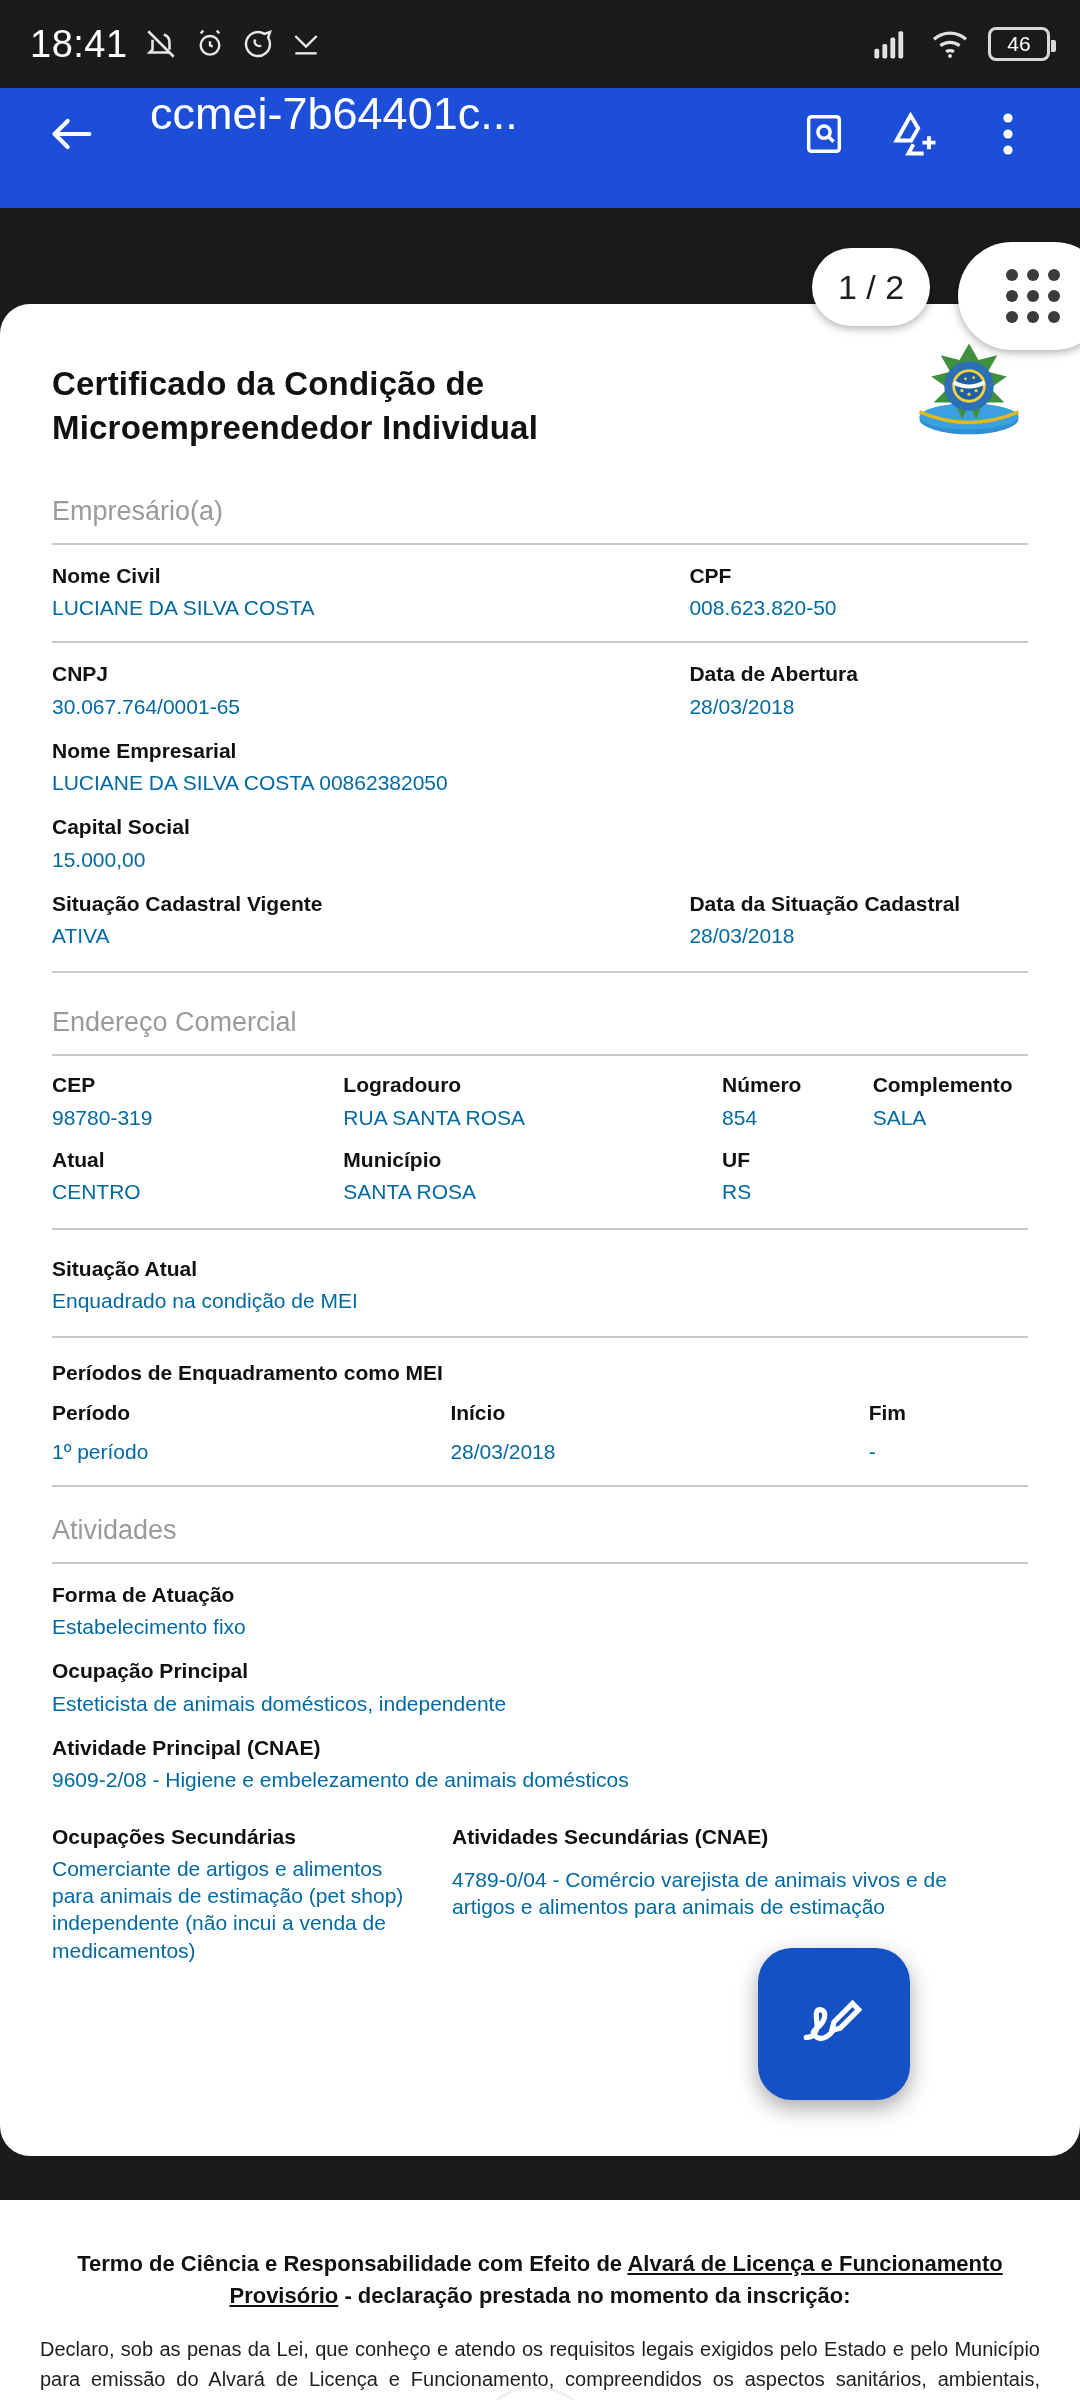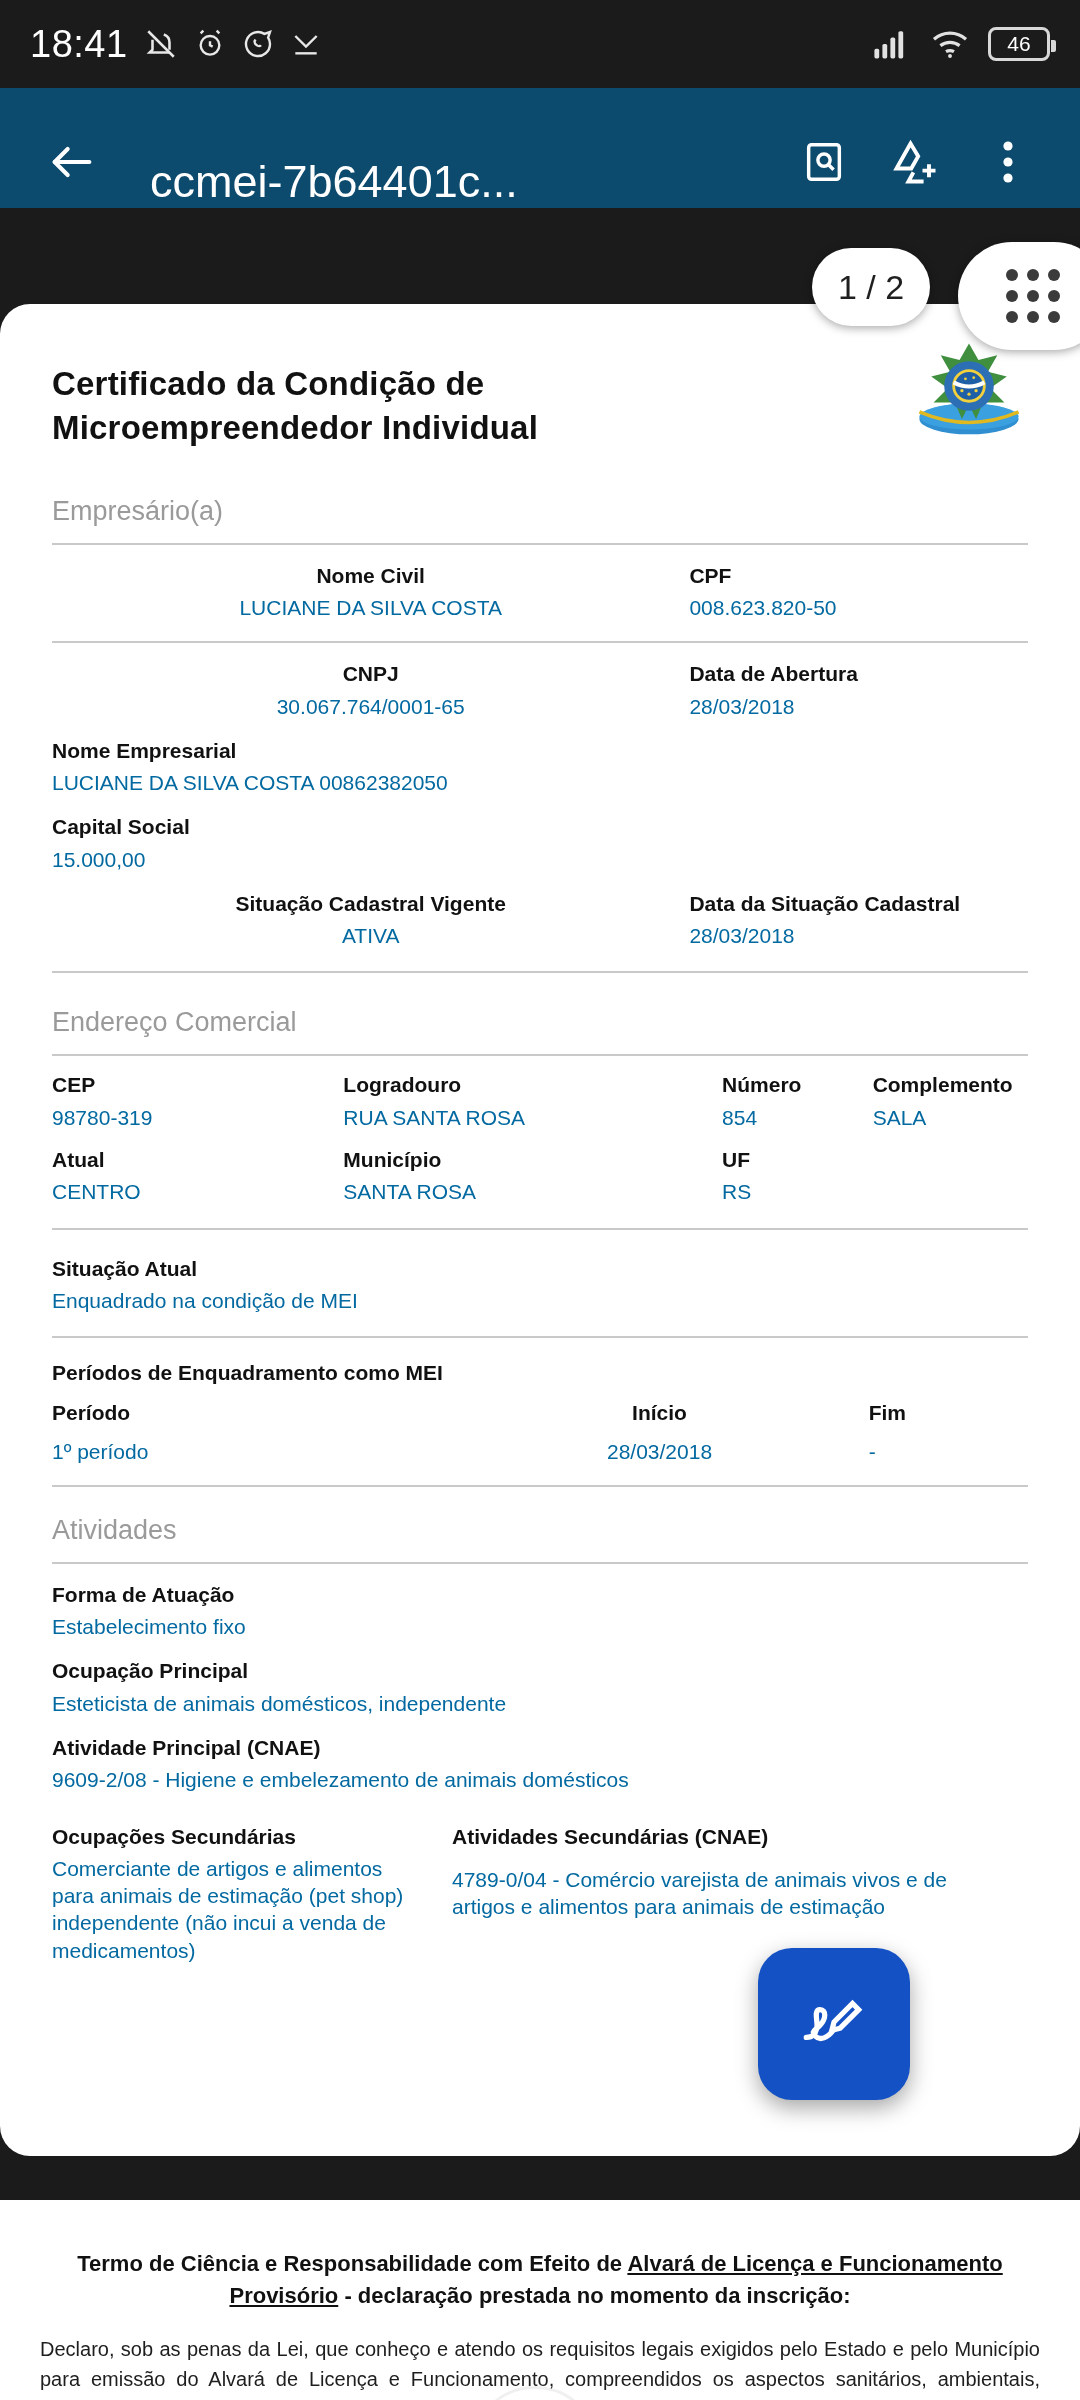--- a/index.html
+++ b/index.html
@@ -35,21 +35,21 @@
   }
   .battery:after {
     content: ""; position: absolute; right: -9px; top: 10px;
     width: 5px; height: 12px; background: #d8d8d8; border-radius: 0 2px 2px 0;
   }
   .battery span { color: #fff; font-size: 21px; }
 
   
   .appbar {
     position: absolute; top: 88px; left: 0; width: 1080px; height: 120px;
-    background: #0c4a6e; display: flex; align-items: flex-end; padding: 0 26px;
+    background: #1d4ed8; display: flex; align-items: flex-start; padding: 0 26px;
   }
   .appbar-title {
     color: #ffffff; font-size: 45px; margin-left: 32px; flex: 1;
     white-space: nowrap; overflow: hidden;
   }
   .appbar-btn { width: 92px; height: 92px; display: flex; align-items: center; justify-content: center; }
 
   
   .page-pill {
     position: absolute; top: 248px; left: 812px;
@@ -92,32 +92,32 @@
     color: #9a9a9a; font-size: 27px; margin: 46px 0 16px 0; font-weight: normal;
   }
 
   .hr { height: 2px; background: #c9c9c9; margin: 14px 0 0 0; }
 
   .row { display: flex; }
   .fld { margin-top: 18px; }
   .fld-label { font-size: 21px; font-weight: bold; color: #111; line-height: 1.25; }
   .fld-val { font-size: 21px; color: #0369a1; margin-top: 5px; line-height: 1.3; }
 
-  .c-a { width: 640px; text-align: center; }
+  .c-a { width: 640px; }
   .c-b { width: 340px; }
 
   .addr-row { display: flex; margin-top: 16px; }
   .addr-1 { width: 300px; }
   .addr-2 { width: 390px; }
   .addr-3 { width: 155px; }
   .addr-4 { width: 160px; }
 
   .per-row { display: flex; margin-top: 14px; }
   .per-1 { width: 400px; }
-  .per-2 { width: 420px; text-align: center; }
+  .per-2 { width: 420px; }
   .per-3 { width: 160px; }
 
   .twocol { display: flex; margin-top: 30px; }
   .twocol .left { width: 400px; padding-right: 26px; }
   .twocol .right { width: 560px; }
 
   
   .term { padding: 48px 40px 0 40px; }
   .term-title {
     font-size: 22px; font-weight: bold; color: #111; text-align: center;

